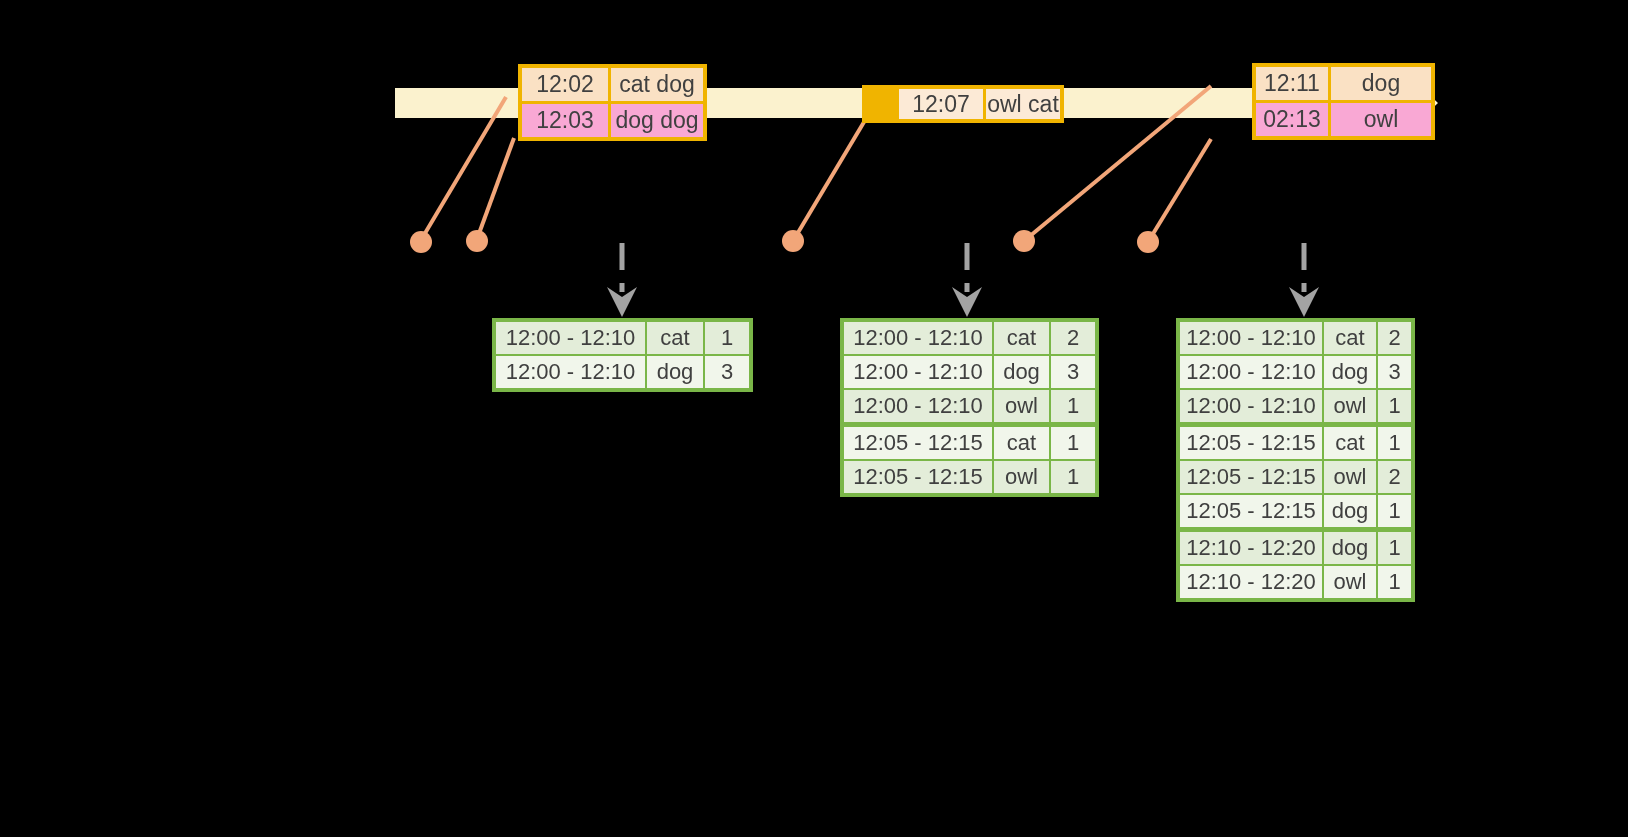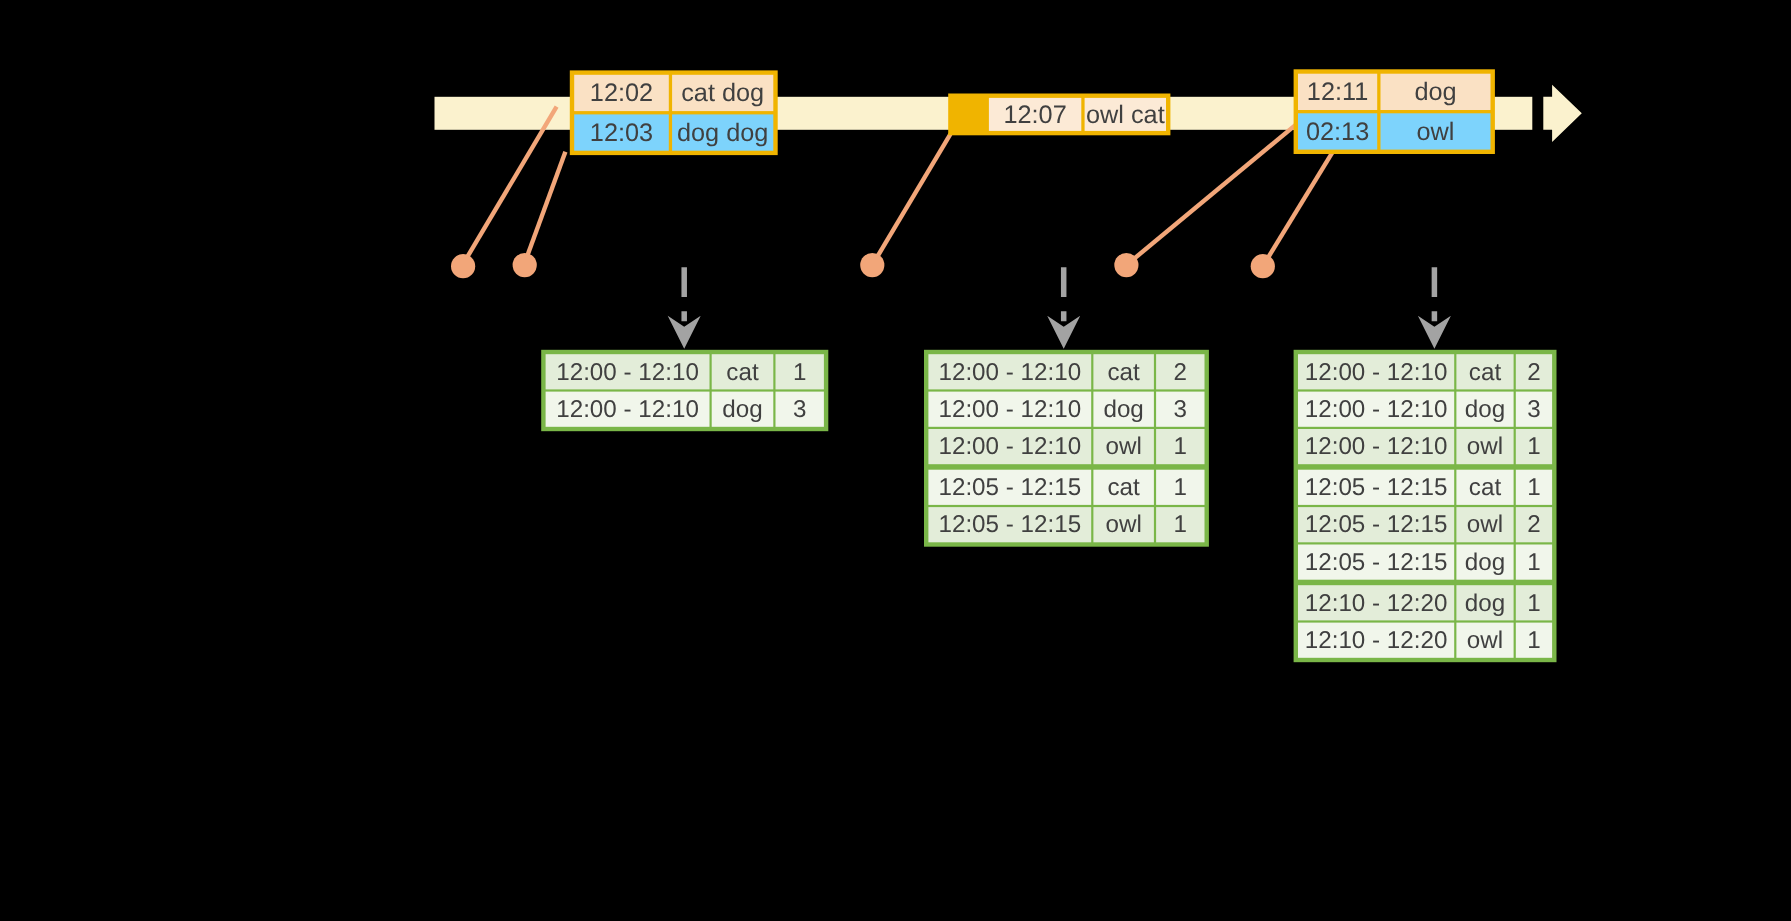--- a/index.html
+++ b/index.html
@@ -4,26 +4,26 @@
 <style>
   html,body{margin:0;padding:0;background:#000;}
   .canvas{position:relative;width:1468px;height:837px;background:#000;overflow:hidden;
           font-family:"Liberation Sans", sans-serif;color:#404040;}
   .layer{position:absolute;left:0;top:0;width:1628px;height:837px;}
 
   
   .etable{position:absolute;background:#F0B400;padding:4px;display:grid;gap:3px;box-sizing:border-box;}
   .etA{left:518px;top:64px;grid-template-columns:86px 92px;}
   .etB{left:862px;top:85px;grid-template-columns:84px 74px;padding-left:37px;}
-  .etC{left:1176px;top:63px;grid-template-columns:72px 100px;text-align:center;}
+  .etC{left:1252px;top:63px;grid-template-columns:72px 100px;text-align:center;}
   .ec{height:33px;display:flex;align-items:center;justify-content:center;font-size:23px;}
   .etB .ec{height:30px;}
   .ed{background:#FAE1C4;}
   .em{background:#FCEAD6;}
-  .el{background:#7dd3fc;}
+  .el{background:#f9a8d4;}
 
   
   .gtable{position:absolute;background:#7AB648;padding:4px;display:flex;flex-direction:column;gap:5px;box-sizing:border-box;}
   .gt1{left:492px;top:318px;}
   .gt2{left:840px;top:318px;}
   .gt3{left:1176px;top:318px;}
   .ggrid{display:grid;gap:2px;}
   .gt1 .ggrid{grid-template-columns:149px 56px 44px;}
   .gt2 .ggrid{grid-template-columns:148px 55px 44px;}
   .gt3 .ggrid{grid-template-columns:142px 52px 33px;}

